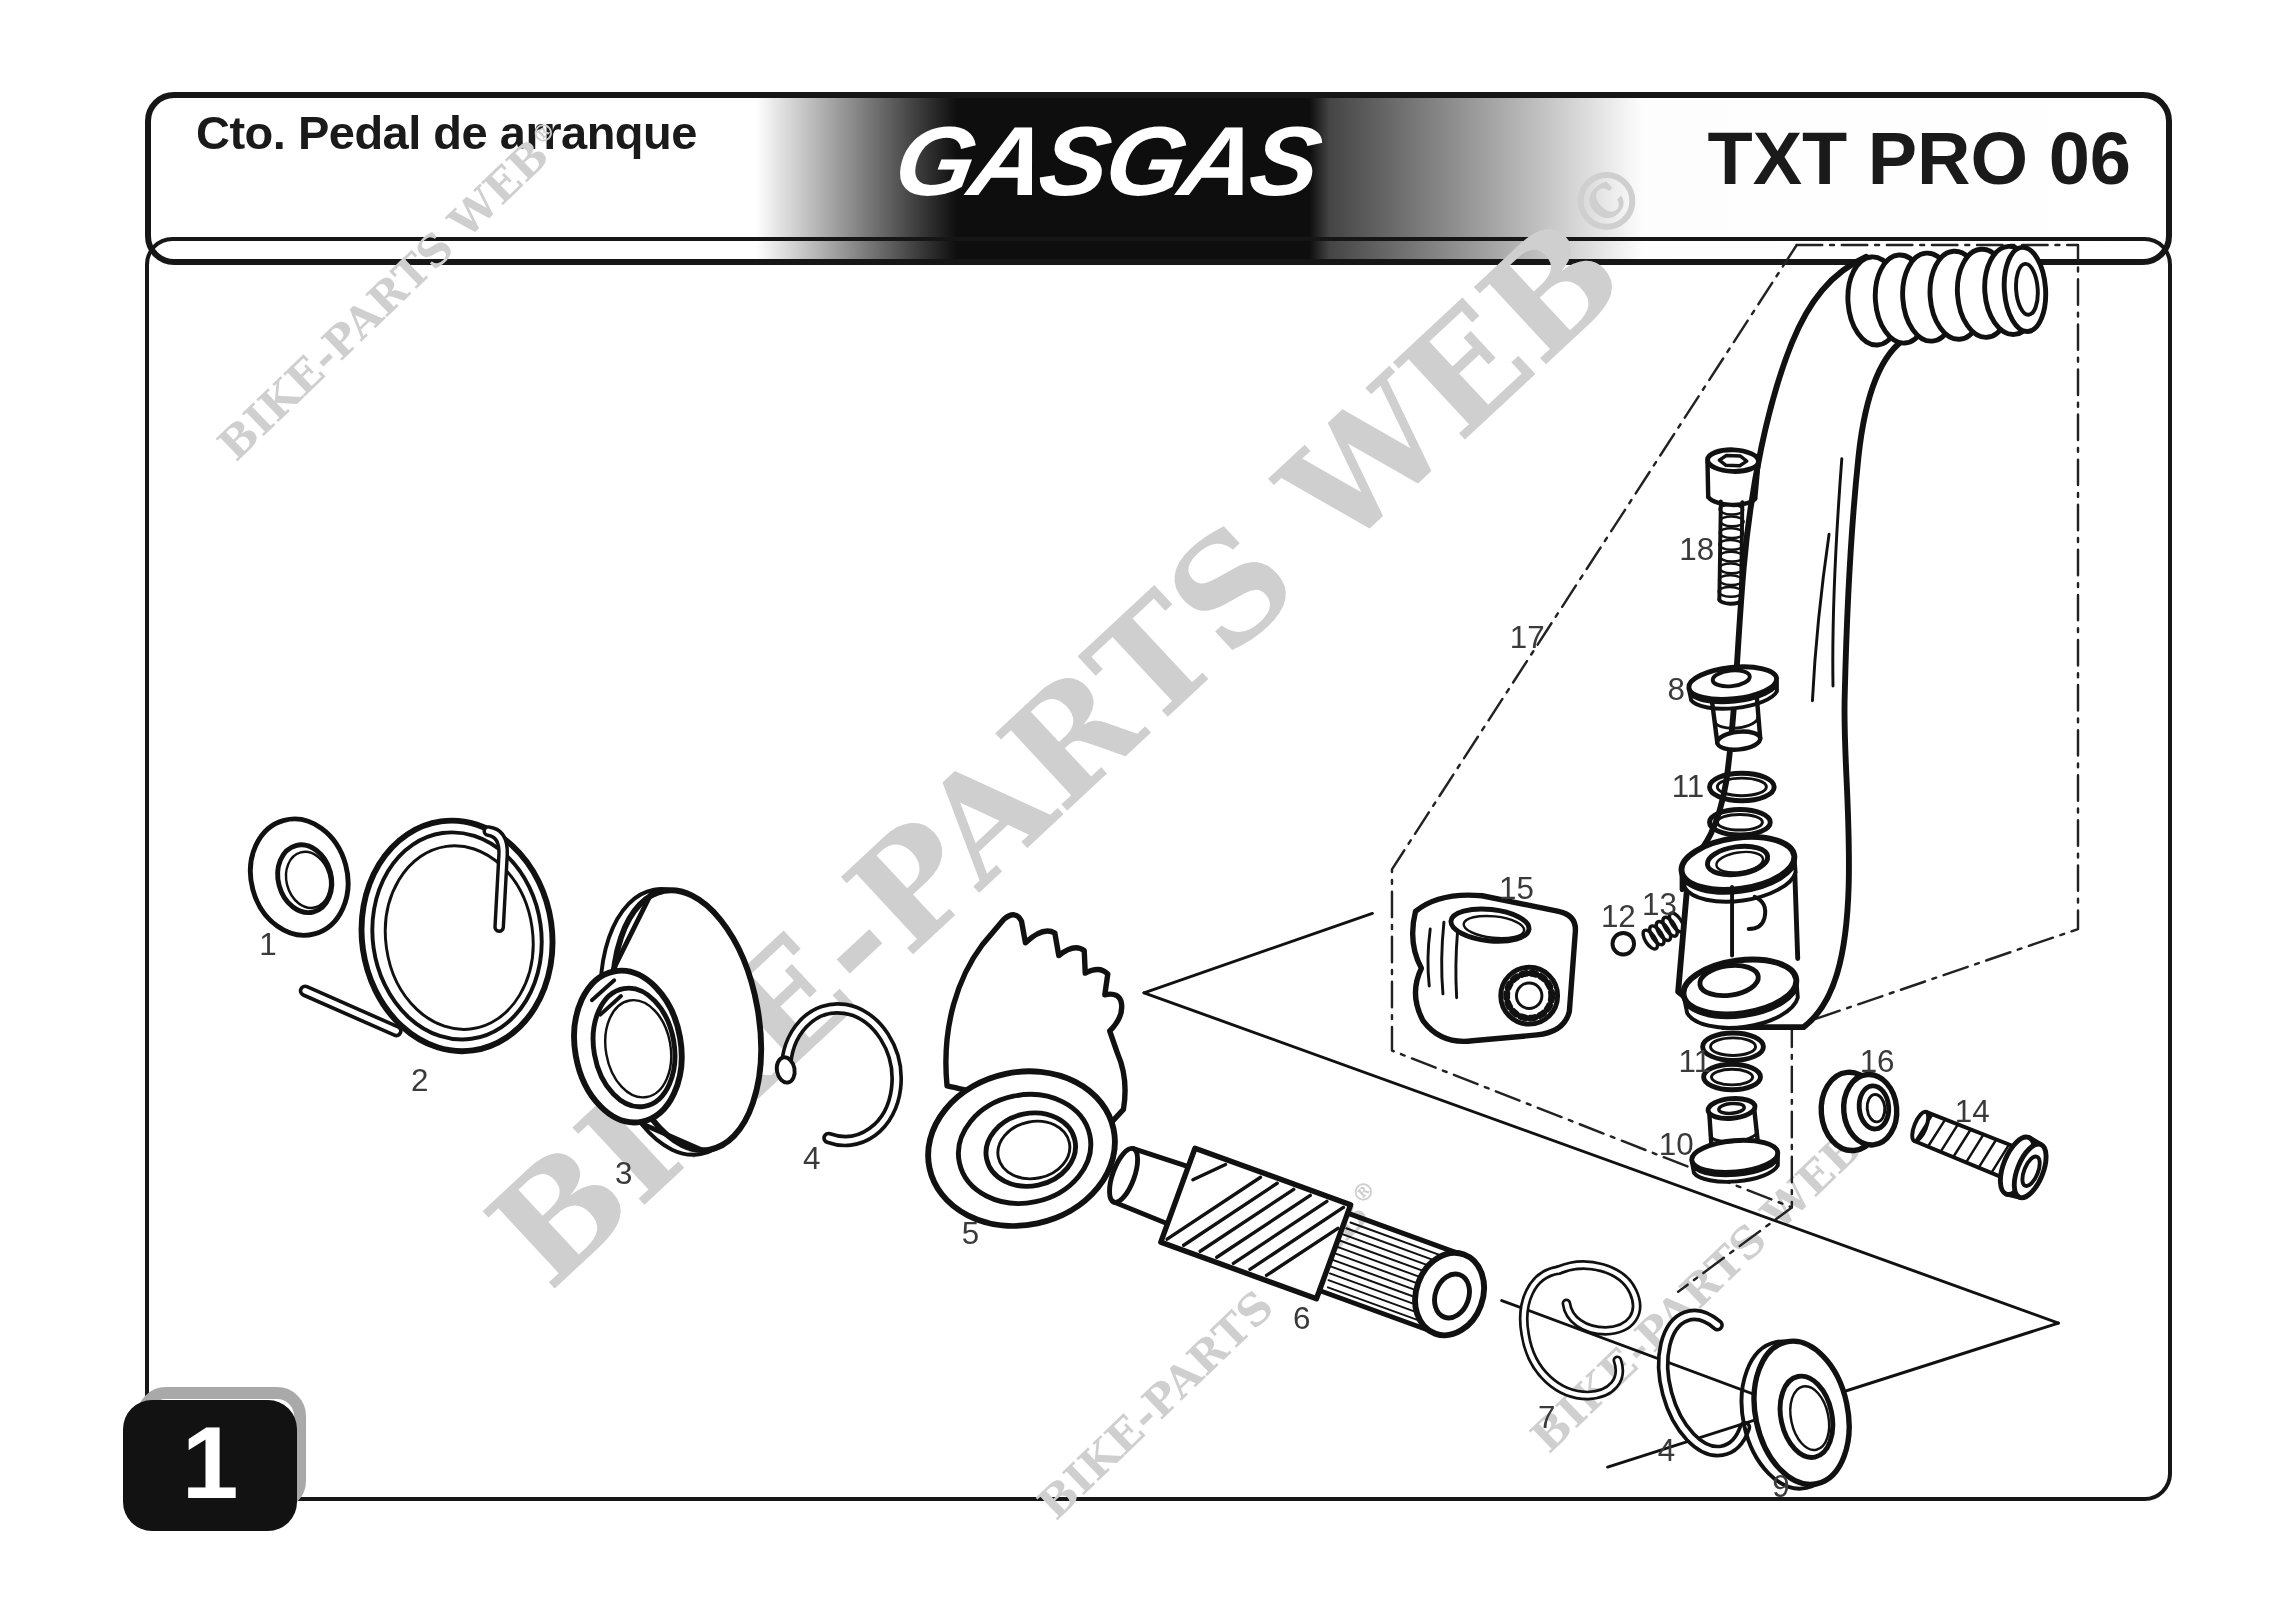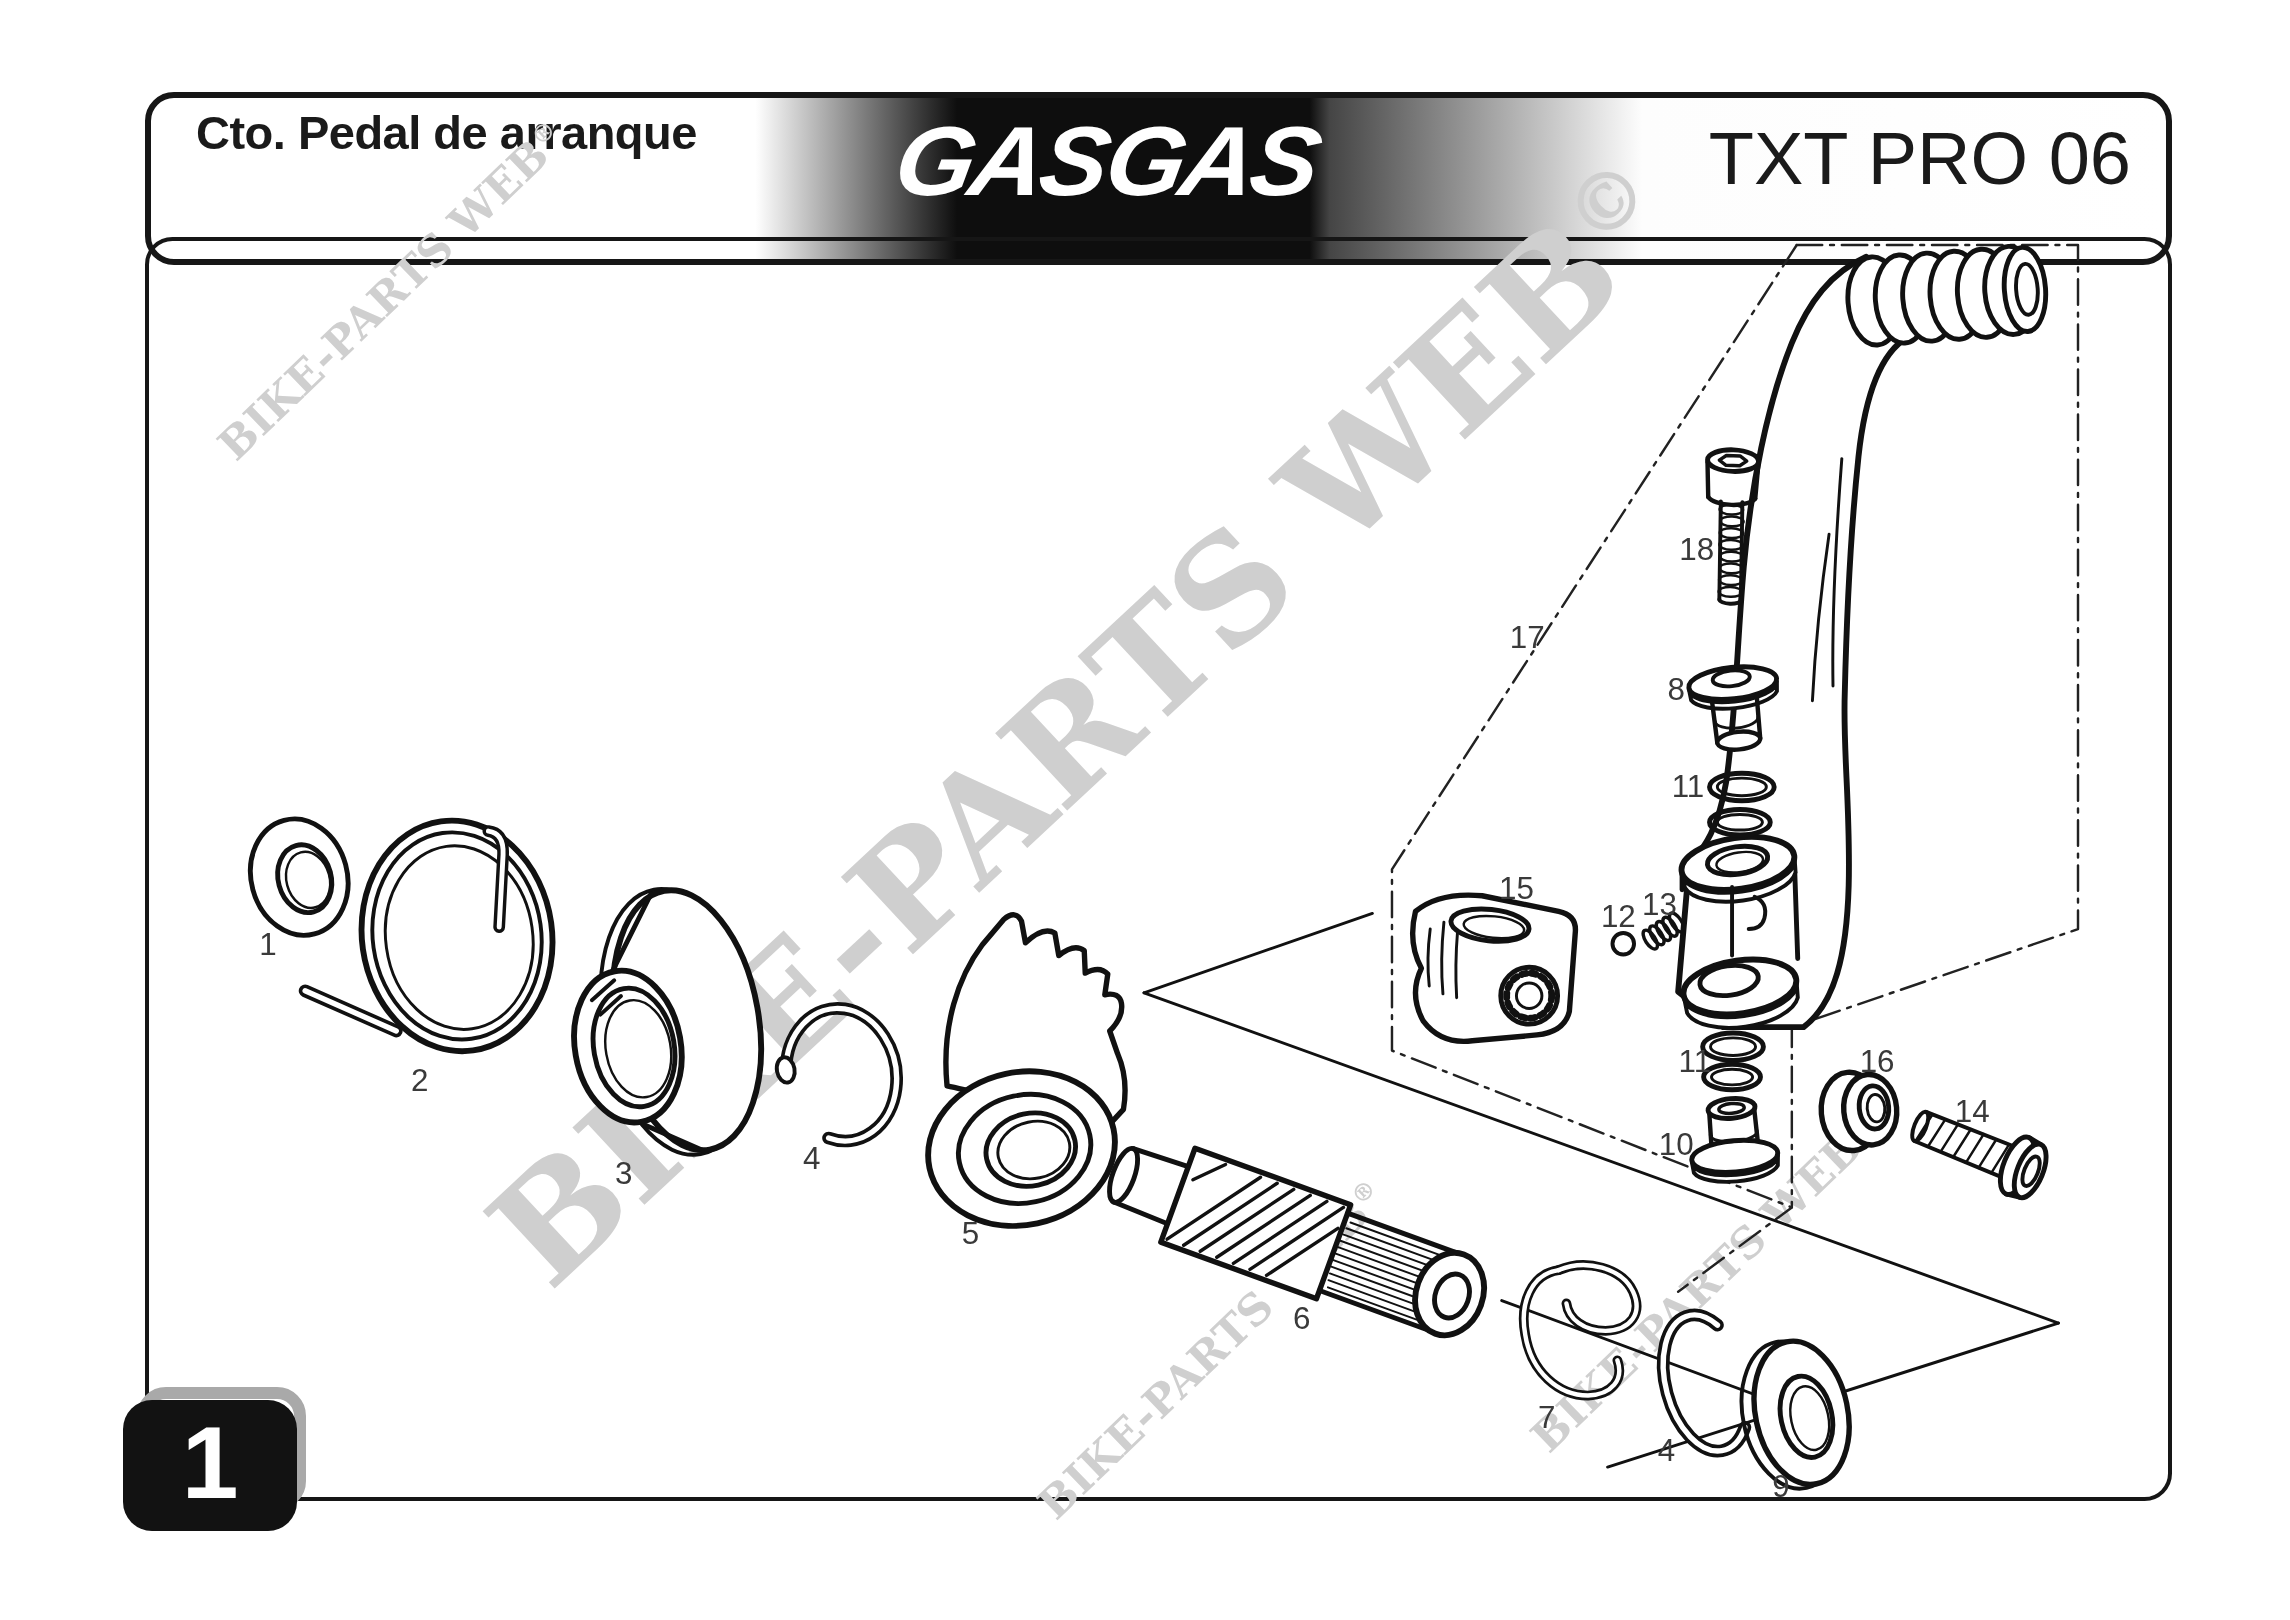--- a/index.html
+++ b/index.html
@@ -6,21 +6,21 @@
   body{width:2291px;height:1620px;position:relative;background:#fff;overflow:hidden;
        font-family:"Liberation Sans",sans-serif;}
   .header-box{position:absolute;left:145px;top:92px;width:2027px;height:173px;
     border:6.9px solid #161616;border-radius:29px;box-sizing:border-box;
     background:linear-gradient(to right,#fff 0%,#fff 30%,#0e0e0e 40%,#0e0e0e 57.5%,#454545 58.5%,#fdfdfd 74%,#fff 100%);}
   .title{position:absolute;left:45px;top:9.8px;font-size:47px;font-weight:bold;color:#1a1a1a;
     line-height:50px;letter-spacing:-0.5px;}
   .brand{position:absolute;left:737px;top:13.7px;color:#fff;font-size:98px;font-weight:bold;
     font-style:italic;letter-spacing:-3.9px;word-spacing:-21.6px;transform:skewX(-10deg) scaleX(1.04);
     transform-origin:left bottom;line-height:98px;}
-  .model{position:absolute;right:35px;top:17.6px;font-size:74px;font-weight:normal;color:#1a1a1a;letter-spacing:0px;}
+  .model{position:absolute;right:35px;top:17.6px;font-size:74px;font-weight:bold;color:#1a1a1a;letter-spacing:0px;}
   .main-box{position:absolute;left:145px;top:237px;width:2027px;height:1264px;
     border:4.9px solid #161616;border-radius:27.4px;box-sizing:border-box;background:transparent;}
   .wm{position:absolute;color:#cfcfcf;font-family:"DejaVu Serif",serif;font-weight:bold;white-space:nowrap;}
   .wm .sym{font-size:55%;vertical-align:super;}
   .wm-main{left:573px;top:1318px;font-size:145px;transform:rotate(-43deg) translateY(-100%);transform-origin:left top;}
   .wm-a{left:243px;top:470px;font-size:43px;transform:rotate(-44deg) translateY(-100%);transform-origin:left top;}
   .wm-b{left:1063px;top:1529px;font-size:43px;transform:rotate(-44deg) translateY(-100%);transform-origin:left top;}
   .wm-c{left:1556px;top:1462px;font-size:43px;transform:rotate(-44deg) translateY(-100%);transform-origin:left top;}
   svg{position:absolute;left:0;top:0;}
   .badge-ring{position:absolute;left:137px;top:1387px;width:169px;height:123px;

